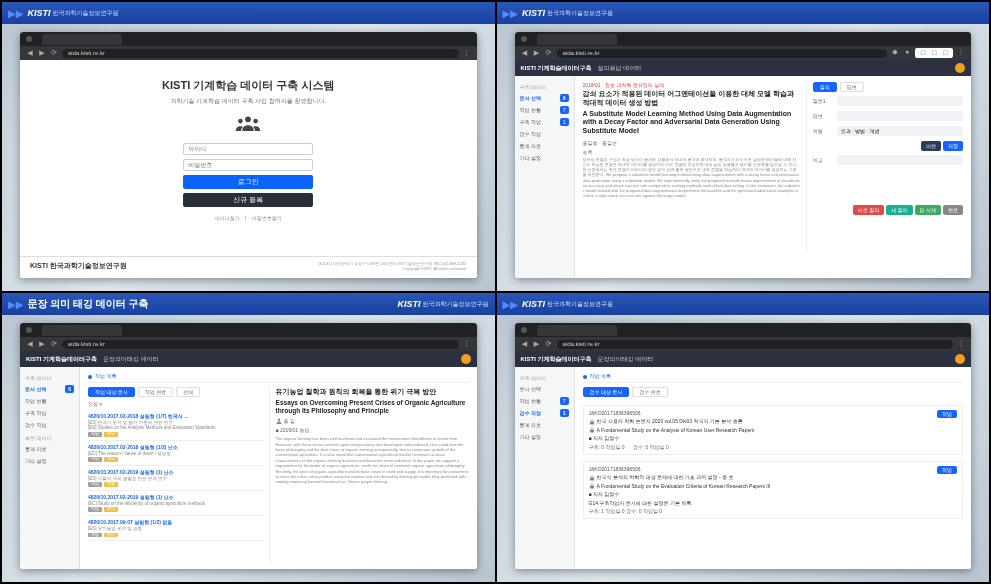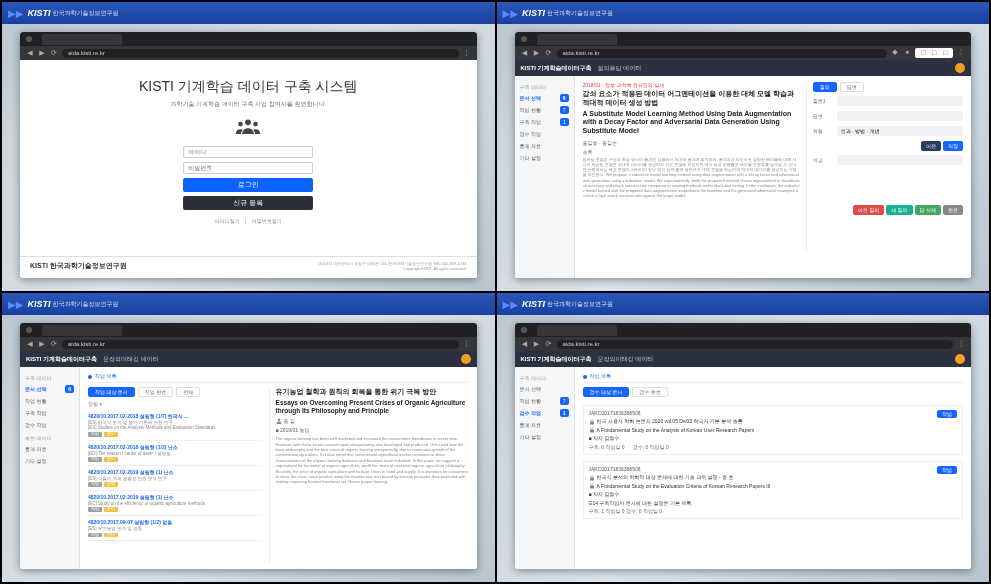--- a/index.html
+++ b/index.html
@@ -22,21 +22,21 @@
   .url-icon { width: 8px; height: 8px; color: #aaa; font-size: 7px; line-height: 8px; text-align: center; }
   .url-field { flex: 1; height: 9px; background: #202124; border-radius: 5px; display: flex; align-items: center; padding: 0 6px; }
   .url-text { color: #ccc; font-size: 6px; }
   .url-right-icons { display: flex; gap: 4px; }
   .url-right-white { display: flex; background: #fff; border-radius: 2px; padding: 1px 4px; gap: 3px; }
 
   .page { flex: 1; background: #fff; overflow: hidden; position: relative; font-size: 6px; color: #444; }
 
   
   .login-wrap { text-align: center; padding-top: 18px; }
-  .login-title { font-size: 14px; font-weight: normal; color: #333; margin-bottom: 4px; }
+  .login-title { font-size: 11px; font-weight: bold; color: #333; margin-bottom: 4px; }
   .login-sub { font-size: 6px; color: #777; margin-bottom: 8px; }
   .login-icon { width: 28px; height: 20px; margin: 0 auto 8px auto; color: #444; }
   .login-form { width: 130px; margin: 0 auto; }
   .login-input { width: 100%; height: 12px; border: 1px solid #ccc; border-radius: 2px; margin-bottom: 4px; font-size: 6px; padding: 0 4px; }
   .login-btn { width: 100%; height: 14px; border: none; border-radius: 2px; font-size: 7px; margin-bottom: 4px; cursor: pointer; }
   .login-btn-primary { background: #0a62ff; color: #fff; }
   .login-btn-dark { background: #2b2f38; color: #fff; }
   .login-links { font-size: 5px; color: #888; margin-top: 4px; }
   .login-links span { margin: 0 4px; }
   .login-footer { position: absolute; bottom: 4px; left: 0; right: 0; border-top: 1px solid #ddd; height: 18px; display: flex; justify-content: space-between; align-items: center; padding: 0 10px; }
@@ -274,20 +274,21 @@
             </div>
           </div>
         </div>
       </div>
     </div>
   </div>
 
   <div class="cell">
     <div class="titlebar">
       <span class="chev">▶▶</span>
+      <span class="titlebar-text">문장 의미 태깅 데이터 구축</span>
       <span class="logo">KISTI</span>
       <span class="logo-sub">한국과학기술정보연구원</span>
     </div>
     <div class="browser">
       <div class="tab-strip">
         <div class="win-dot"></div>
         <div class="tab"></div>
       </div>
       <div class="url-bar">
         <span class="url-icon">◀</span>

